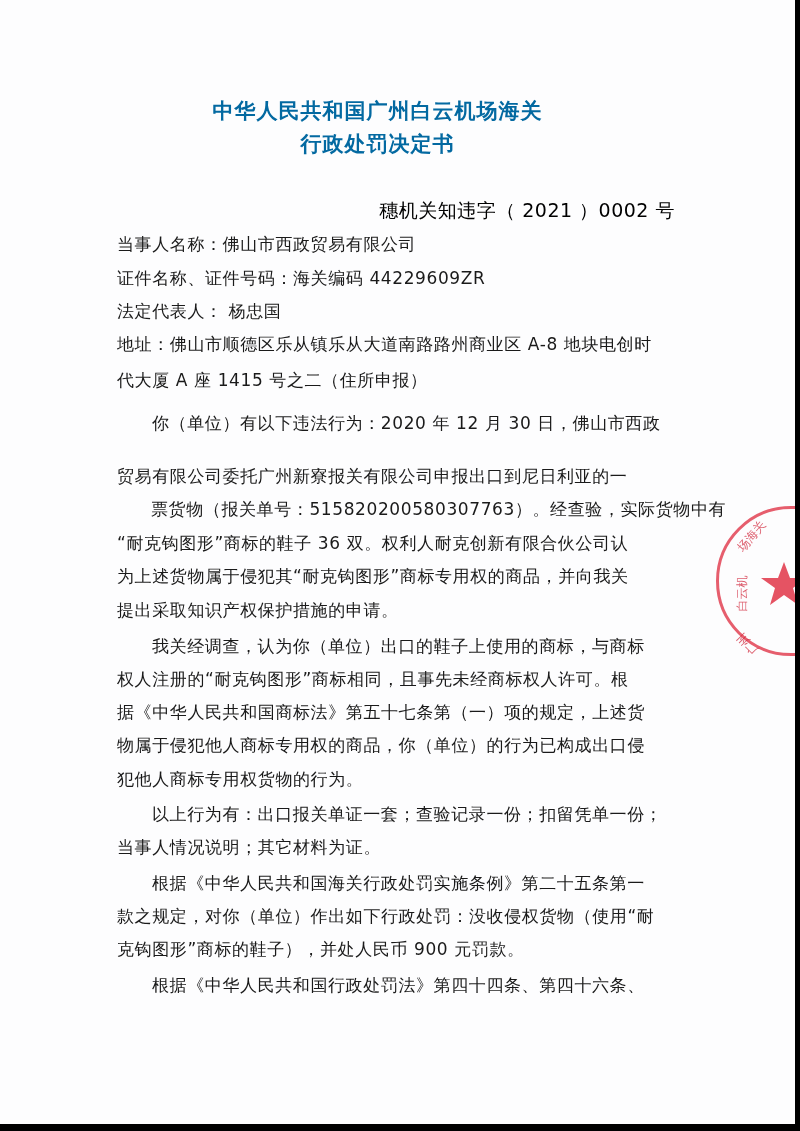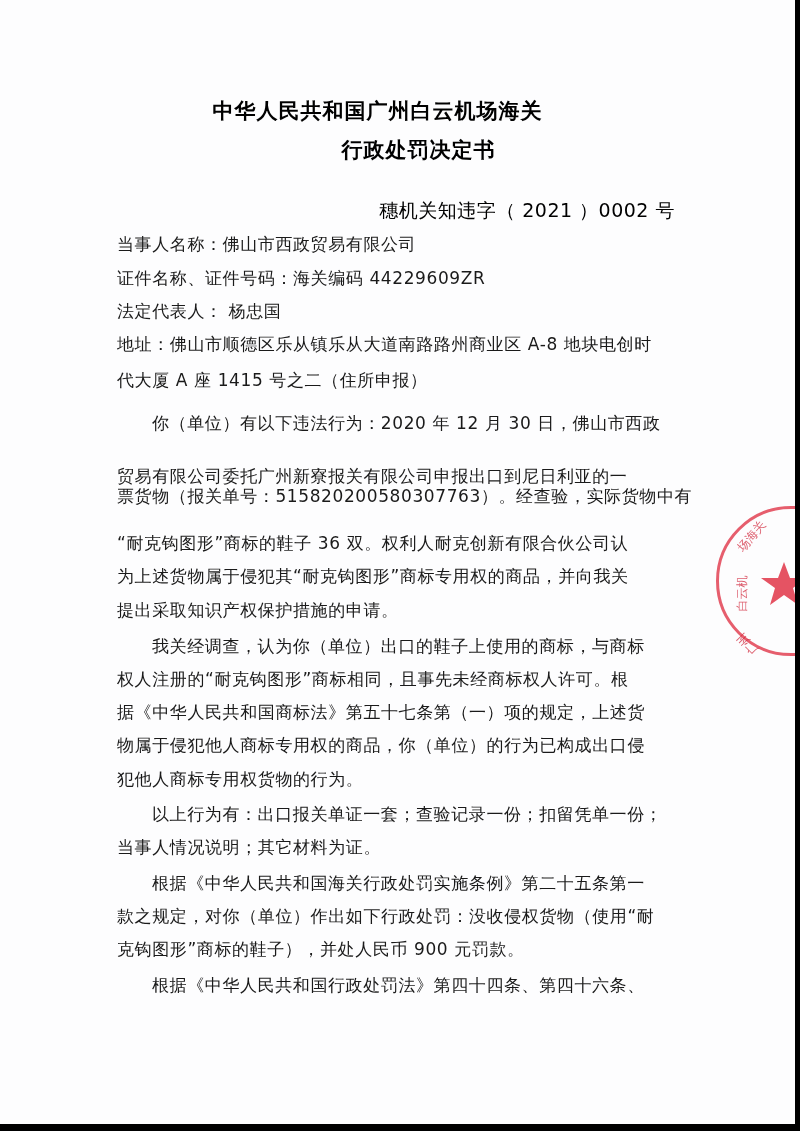--- a/index.html
+++ b/index.html
@@ -23,21 +23,21 @@
     overflow: hidden;
   }
   .title {
     position: absolute;
     left: 0;
     width: 755px;
     text-align: center;
     font-family: "DejaVu Sans", sans-serif;
     font-weight: bold;
     font-size: 21px;
-    color: #000000;
+    color: #0369a1;
     letter-spacing: 1px;
   }
   .ref {
     position: absolute;
     right: 120px;
     top: 198px;
     font-family: "DejaVu Sans", sans-serif;
     font-size: 19px;
     color: #000000;
     letter-spacing: 0.5px;
@@ -76,33 +76,33 @@
     font-size: 12px;
     color: rgba(210, 40, 60, 0.75);
   }
 </style>
 </head>
 <body>
 
 <div class="page">
 
   <div class="title" style="top:97px;">中华人民共和国广州白云机场海关</div>
-  <div class="title" style="top:136px;padding-left:41px;">行政处罚决定书</div>
+  <div class="title" style="top:130px;">行政处罚决定书</div>
 
   <div class="ref">穗机关知违字（ 2021 ）0002 号</div>
 
   <div class="line" style="top:233px;">当事人名称：佛山市西政贸易有限公司</div>
   <div class="line" style="top:267px;">证件名称、证件号码：海关编码 44229609ZR</div>
   <div class="line" style="top:300px;">法定代表人： 杨忠国</div>
   <div class="line" style="top:333px;">地址：佛山市顺德区乐从镇乐从大道南路路州商业区 A-8 地块电创时</div>
   <div class="line" style="top:369px;">代大厦 A 座 1415 号之二（住所申报）</div>
 
   <div class="line indent" style="top:412px;">你（单位）有以下违法行为：2020 年 12 月 30 日，佛山市西政</div>
   <div class="line" style="top:465px;">贸易有限公司委托广州新寮报关有限公司申报出口到尼日利亚的一</div>
-  <div class="line" style="top:485px;">票货物（报关单号：515820200580307763）。经查验，实际货物中有</div>
+  <div class="line" style="top:498px;margin-left:34px;">票货物（报关单号：515820200580307763）。经查验，实际货物中有</div>
   <div class="line" style="top:532px;">“耐克钩图形”商标的鞋子 36 双。权利人耐克创新有限合伙公司认</div>
   <div class="line" style="top:565px;">为上述货物属于侵犯其“耐克钩图形”商标专用权的商品，并向我关</div>
   <div class="line" style="top:599px;">提出采取知识产权保护措施的申请。</div>
 
   <div class="line indent" style="top:635px;">我关经调查，认为你（单位）出口的鞋子上使用的商标，与商标</div>
   <div class="line" style="top:668px;">权人注册的“耐克钩图形”商标相同，且事先未经商标权人许可。根</div>
   <div class="line" style="top:701px;">据《中华人民共和国商标法》第五十七条第（一）项的规定，上述货</div>
   <div class="line" style="top:734px;">物属于侵犯他人商标专用权的商品，你（单位）的行为已构成出口侵</div>
   <div class="line" style="top:768px;">犯他人商标专用权货物的行为。</div>
 

